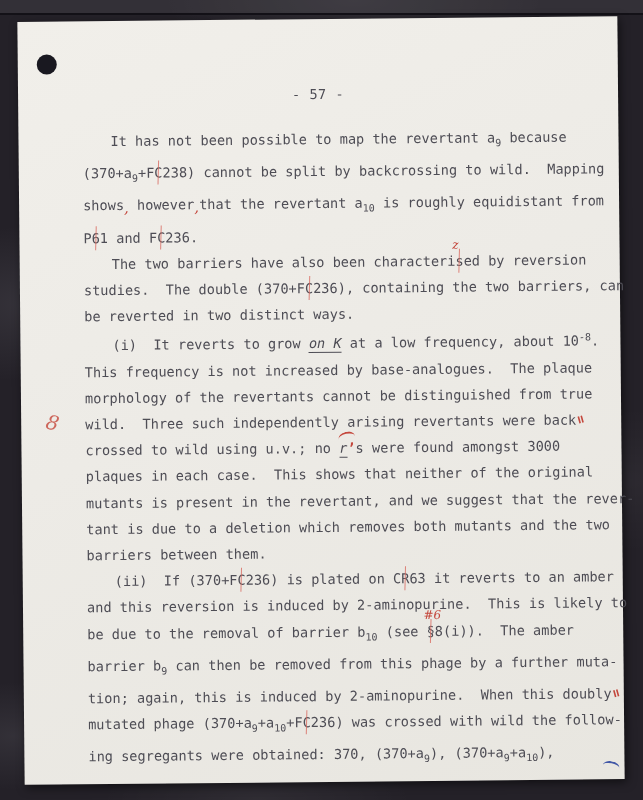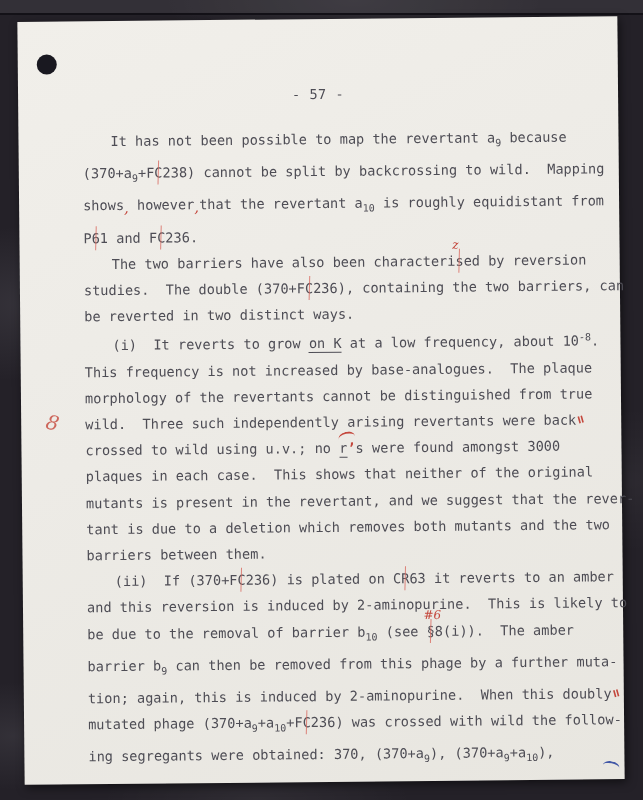--- a/index.html
+++ b/index.html
@@ -20,21 +20,21 @@
          box-shadow:2px 3px 10px rgba(0,0,0,0.55);}
   .hole{position:absolute;left:19px;top:33px;width:20px;height:20px;border-radius:50%;background:#191820;}
   .pagenum{position:absolute;left:0;top:67px;width:100%;text-align:center;
            font-size:13.6px;color:#4e4d55;letter-spacing:0.5px;}
   .text{position:absolute;left:64px;top:107px;width:548px;
         font-size:13.6px;line-height:26.2px;color:#4e4d55;}
   .line{white-space:pre;}
   .line.ind{padding-left:28px;}
   .sb{font-size:10px;vertical-align:-4px;}
   .sp{font-size:10px;vertical-align:5px;}
-  .un{border-bottom:1.2px solid #4e4d55;padding-bottom:1px;}
+  .un{border-bottom:1.2px solid #4e4d55;padding-bottom:1px;font-style:italic;}
   .rk{position:relative;}
   .rk .vl{position:absolute;left:45%;top:-4px;height:24px;width:1.4px;
           background:rgba(216,104,94,0.8);transform:rotate(2deg);font-style:normal;}
   .rk .note{position:absolute;left:-3px;top:-14px;color:#c4473c;
             font-family:"DejaVu Serif",serif;font-style:italic;font-size:12px;
             line-height:1;white-space:nowrap;}
   .rc{color:#c4473c;font-family:"DejaVu Serif",serif;font-style:italic;
       font-size:15px;position:relative;top:3px;}
   .ra{position:relative;color:#c4473c;font-weight:bold;}
   .ra .arc{position:absolute;left:-9px;top:-8px;width:17px;height:10px;

